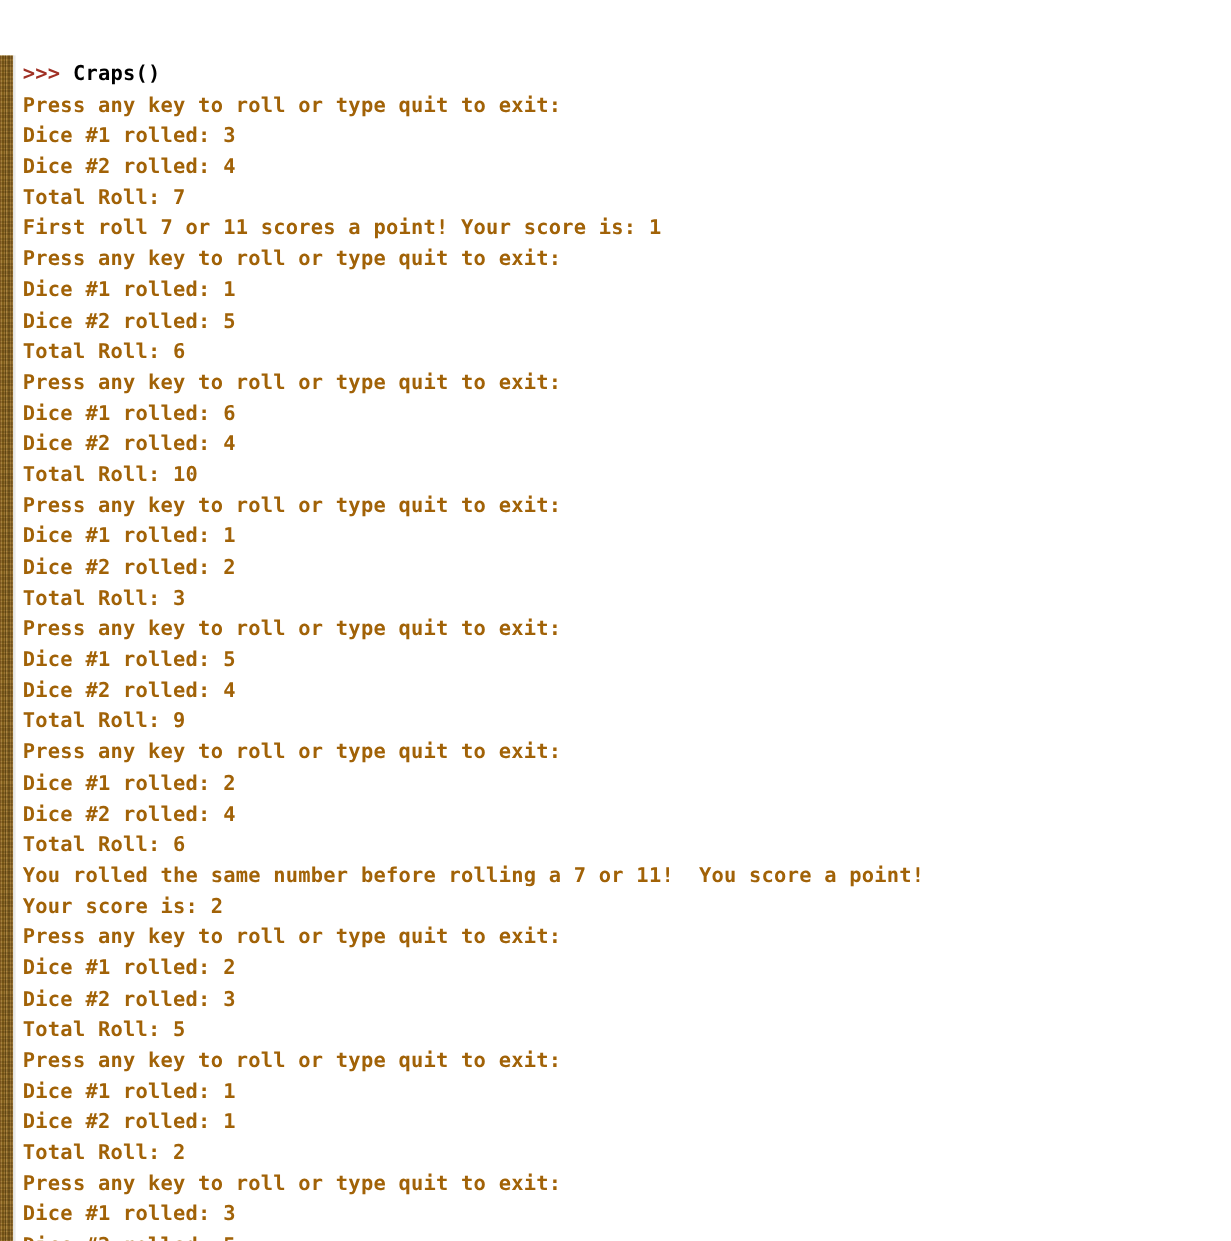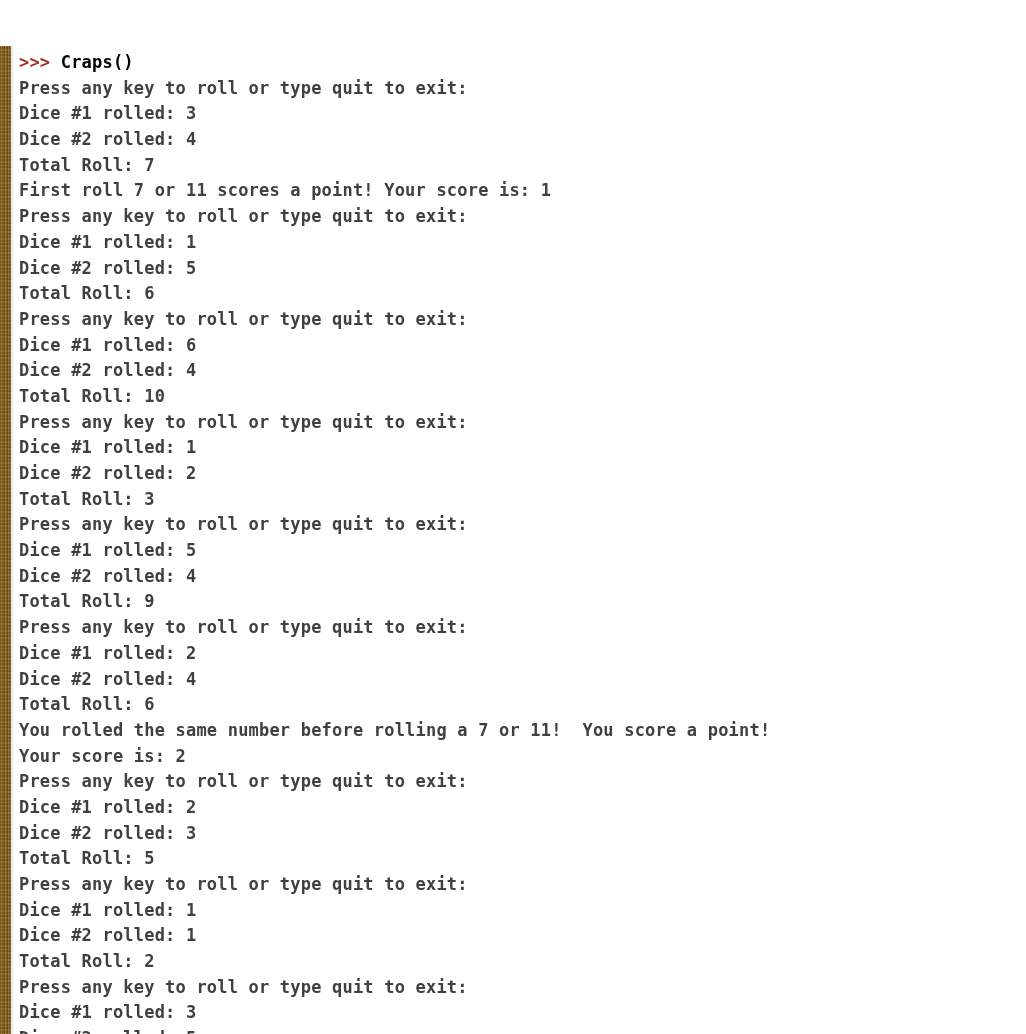--- a/index.html
+++ b/index.html
@@ -81,21 +81,21 @@
 
   .prompt-line {
     color: #000000;
   }
 
   .prompt-marker {
     color: #a03024;
   }
 
   .output-line {
-    color: #404040;
+    color: #a16207;
   }
 </style>
 </head>
 <body>
 
 <div id="console-window">
 
   <div id="left-texture-strip"></div>
   <div id="strip-separator"></div>
 

